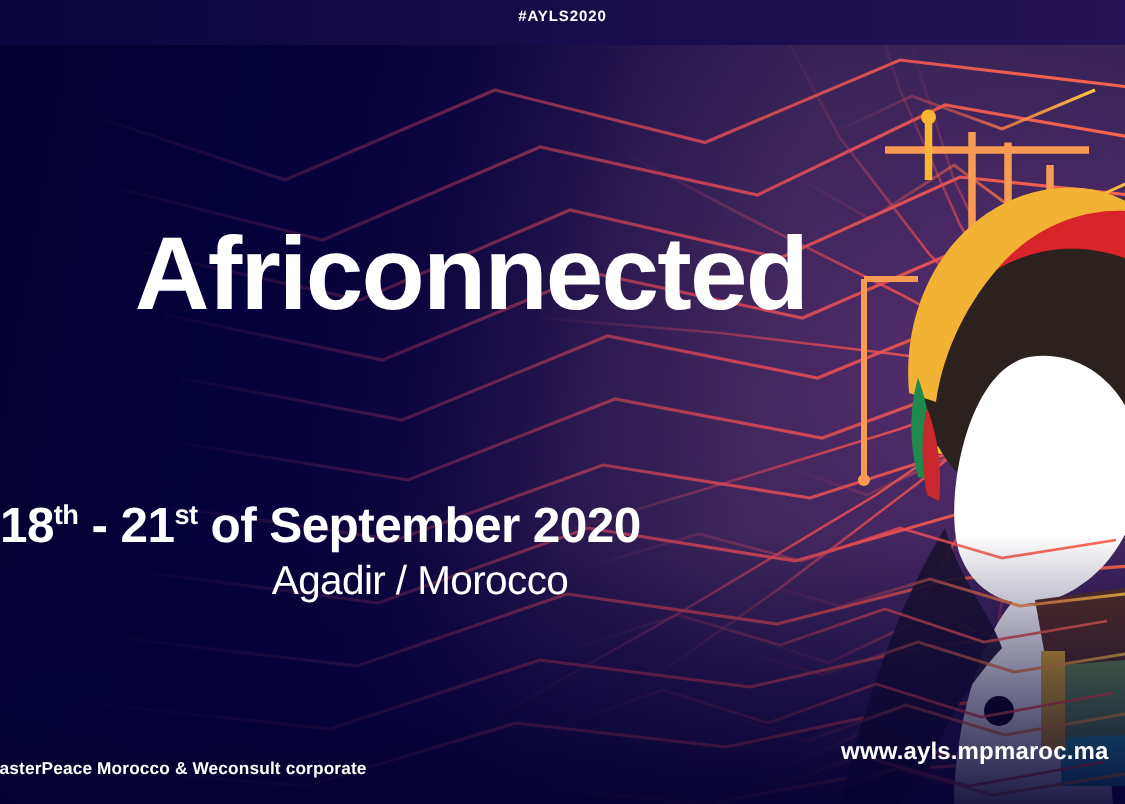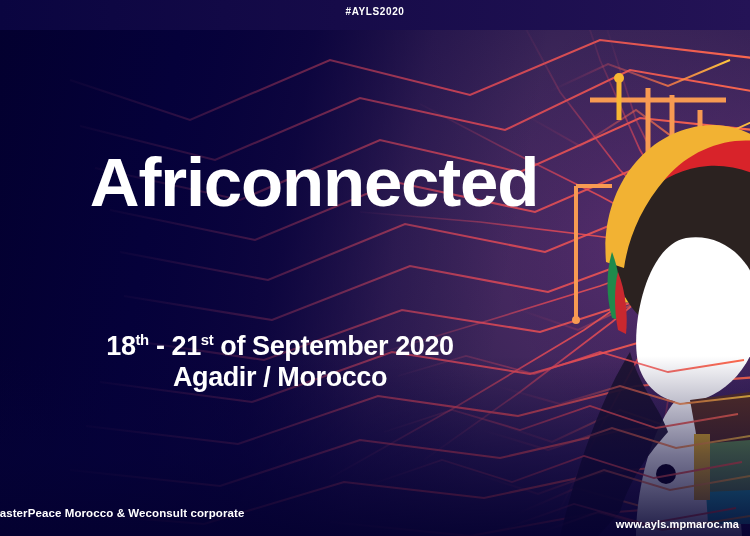--- a/index.html
+++ b/index.html
@@ -76,58 +76,58 @@
   .headline .line2 {
     display: block;
     margin-top: 2px;
     letter-spacing: -1.2px;
   }
   .subline {
     position: absolute;
     top: 331px;
     left: 0;
     width: 560px;
-    text-align: center;
-    color: #ffffff;
-    font-size: 27px;
+    text-align: left;
+    color: #ffffff;
+    font-size: 33px;
     font-weight: bold;
     letter-spacing: -0.4px;
   }
   .subline sup {
     font-size: 0.55em;
     vertical-align: super;
     line-height: 0;
   }
   .locline {
     position: absolute;
-    top: 362px;
+    top: 372px;
     left: 0;
     width: 560px;
     text-align: center;
     color: #ffffff;
     font-size: 27px;
-    font-weight: bold;
+    font-weight: normal;
     letter-spacing: -0.4px;
   }
   .credit {
     position: absolute;
     bottom: 17px;
     left: -10px;
     color: #ffffff;
     font-size: 11.5px;
     font-weight: bold;
     letter-spacing: 0.1px;
     white-space: nowrap;
   }
   .website {
     position: absolute;
-    bottom: 6px;
+    bottom: 25px;
     right: 11px;
     color: #ffffff;
-    font-size: 11px;
+    font-size: 16px;
     font-weight: bold;
     letter-spacing: 0.1px;
     white-space: nowrap;
   }
 </style>
 </head>
 <body>
 
 <div id="poster">
 

